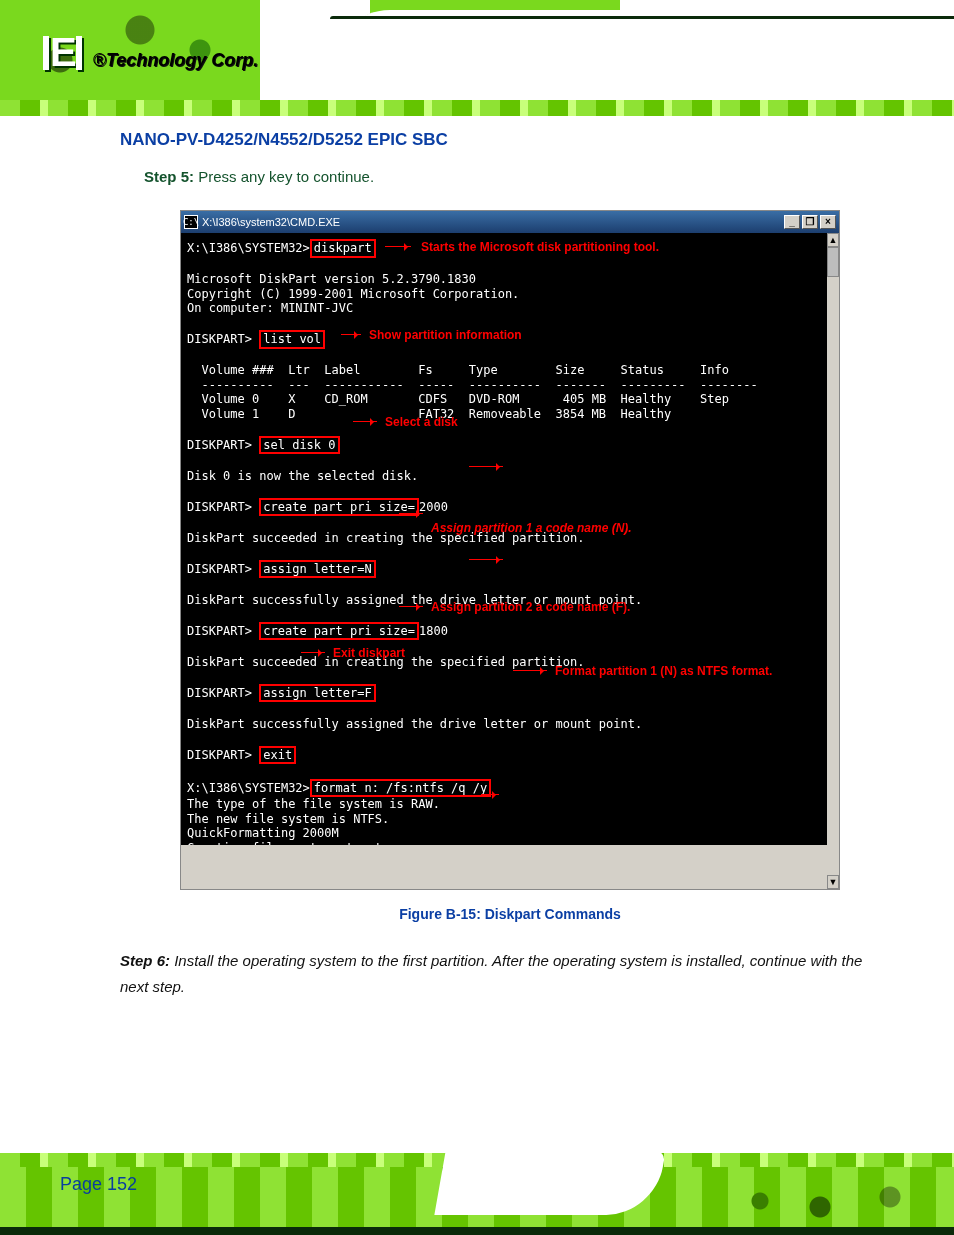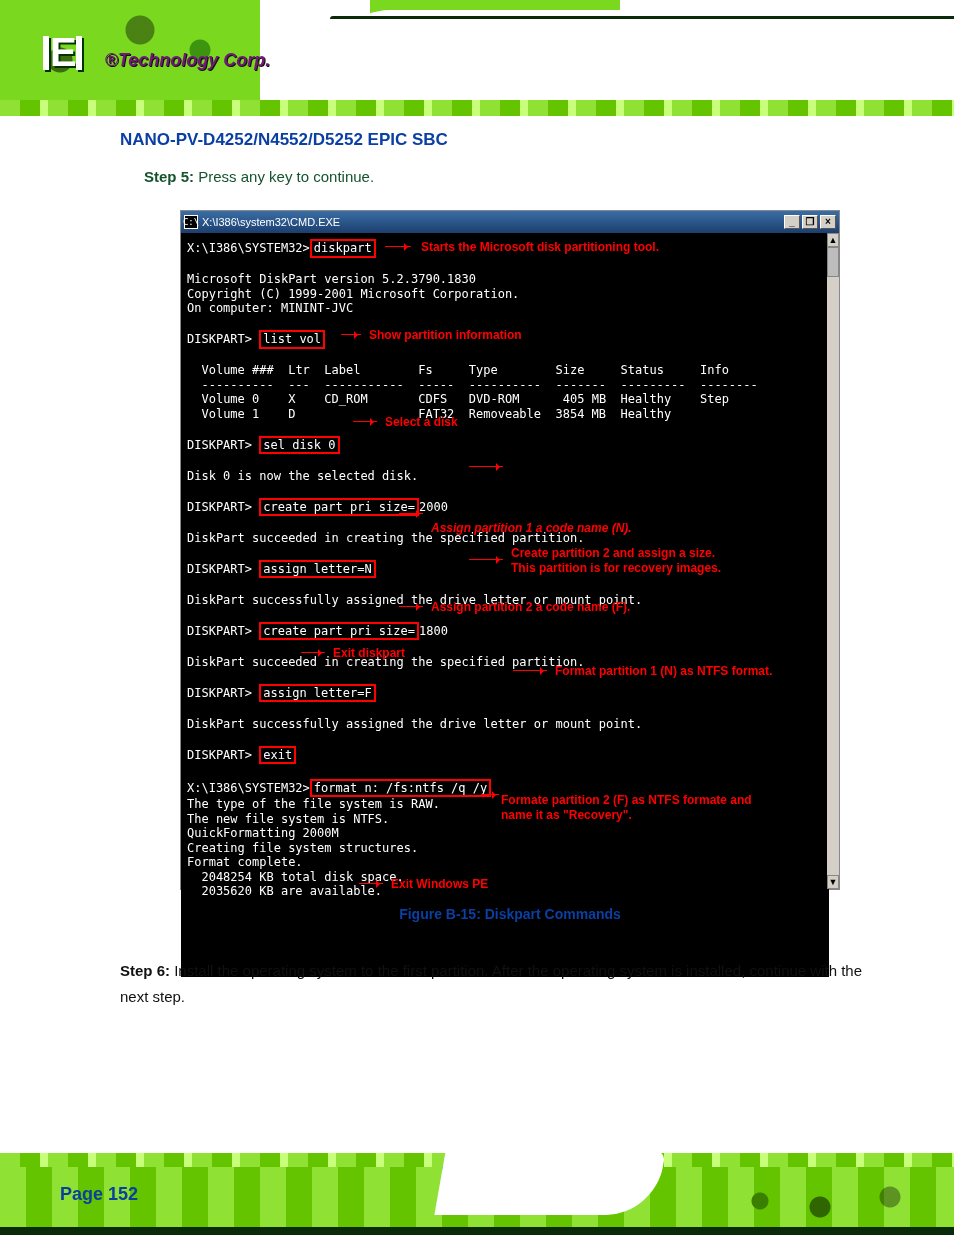--- a/index.html
+++ b/index.html
@@ -16,68 +16,68 @@
     linear-gradient(90deg, #7AD91E 0 260px, #fff 260px 370px, #7AD91E 370px 620px, #fff 620px 720px, #fff 720px),
     repeating-linear-gradient(90deg, rgba(0,90,0,0.18) 0 8px, transparent 8px 22px);
 }
 .circuit-top::after{
   content:""; position:absolute; left:350px; top:12px; width:260px; height:60px; border-radius:40px;
   background: #fff; box-shadow: 0 0 0 8px #7AD91E inset;
 }
 .brand { position: absolute; top: 30px; left: 42px; color: #fff; display: flex; align-items: baseline; z-index: 2; }
 .brand-logo { font-family: "Arial Black", Arial; font-size: 40px; font-weight: 900; letter-spacing: -2px; text-shadow: 2px 2px 0 #003300; }
 .brand-logo .bar { display: inline-block; width: 6px; height: 34px; background: #fff; margin: 0 1px; vertical-align: -4px; box-shadow: 2px 2px 0 #003300; }
-.brand-tag { margin-left: 22px; font-size: 18px; font-style: italic; font-weight: bold; color: #701a75; text-shadow: 1px 1px 0 #111; }
+.brand-tag { margin-left: 10px; font-size: 18px; font-style: italic; font-weight: bold; color: #000000; text-shadow: 1px 1px 0 #111; }
 .green-strip { position: absolute; top: 100px; left: 0; width: 954px; height: 16px;
   background: repeating-linear-gradient(90deg, #8FE234 0 20px, #64C400 20px 40px, #C8FF7A 40px 48px); }
 .white-curve-top { position: absolute; top: 10px; left: 330px; width: 640px; height: 100px; background: #fff; border-top-left-radius: 60px; border-bottom-left-radius: 0; }
 .thin-dark { position:absolute; top:16px; left:330px; width:630px; height:3px; background:#0a2a0a; border-top-left-radius:6px;}
 
 .doc-title-area { position: absolute; top: 130px; left: 120px; width: 760px; }
 .doc-title { font-weight: bold; font-size: 17px; color: #0B3FA4; }
 .step-text { position: absolute; top: 168px; left: 144px; font-size: 15px; color: #14532d; }
 .step-label { font-weight: bold; }
 
 .cmd-window { position: absolute; top: 210px; left: 180px; width: 660px; height: 680px; border: 1px solid #888; background: #D4D0C8; }
 .cmd-titlebar { height: 22px; background: linear-gradient(#3A6EA5, #1C3E6E); display: flex; align-items: center; padding: 0 3px; color: #fff; font-size: 11px; }
 .cmd-titlebar .tb-icon { width: 14px; height: 14px; background: #000; border: 1px solid #fff; margin-right: 4px; display: inline-flex; align-items: center; justify-content: center; font-size: 9px; font-family: monospace; }
 .cmd-titlebar .tb-buttons { margin-left: auto; display: flex; gap: 2px; }
 .cmd-titlebar .tb-btn { width: 16px; height: 14px; background: #D4D0C8; border: 1px solid #fff; border-right-color: #555; border-bottom-color: #555; font-size: 10px; line-height: 12px; text-align: center; color: #000; font-family: Arial; font-weight: bold; }
-.cmd-body { position: relative; background: #000; width: 648px; height: 744px; margin: 0; font-family: "Lucida Console","Courier New",monospace; font-size: 12px; color: #fff; line-height: 14.5px; padding: 6px 6px 6px 6px; overflow: hidden; }
+.cmd-body { position: relative; background: #000; width: 648px; height: 612px; margin: 0; font-family: "Lucida Console","Courier New",monospace; font-size: 12px; color: #fff; line-height: 14.5px; padding: 6px 6px 6px 6px; overflow: hidden; }
 .cmd-scroll { position: absolute; right: 0; top: 22px; bottom: 0; width: 12px; background: #D4D0C8; }
 .cmd-scroll .arrow { height: 14px; background: #D4D0C8; border: 1px solid #888; font-size: 9px; text-align: center; line-height: 12px; }
 .cmd-scroll .thumb { position: absolute; top: 14px; left: 0; right: 0; height: 30px; background: #BDBDBD; border: 1px solid #888; }
 
 .box { border: 2px solid #FF0000; padding: 0 2px; display: inline-block; }
 .ann { position: absolute; color: #FF0000; font-family: Arial; font-size: 12px; font-weight: bold; white-space: pre; }
 .arrow-r { position: absolute; height: 0; border-top: 1px solid #FF0000; }
 .arrow-r::after { content: ""; position: absolute; right: -1px; top: -4px; border: 4px solid transparent; border-left-color: #FF0000; }
 
 pre.term { white-space: pre; margin: 0; }
 
 .caption { position: absolute; top: 906px; left: 180px; width: 660px; text-align: center; font-weight: bold; font-size: 14px; color: #0B3FA4; }
 
 .post-steps { position: absolute; top: 940px; left: 120px; width: 760px; font-size: 15px; color: #111; line-height: 1.7; }
-.post-steps .step { margin-top: 18px; }
+.post-steps .step { margin-top: 8px; font-style: italic; }
 .post-steps b { font-weight: bold; }
 
 .footer { position: absolute; bottom: 0; left: 0; width: 954px; height: 115px; }
 .footer-green { position: absolute; bottom: 0; left: 0; width: 954px; height: 68px;
   background:
     radial-gradient(circle at 760px 34px, #3a7f00 8px, transparent 9px),
     radial-gradient(circle at 820px 40px, #2f6600 10px, transparent 11px),
     radial-gradient(circle at 890px 30px, rgba(0,0,0,0.35) 10px, transparent 11px),
     repeating-linear-gradient(90deg, #8FE234 0 26px, #65C400 26px 52px),
     linear-gradient(#77D21A, #77D21A);
 }
 .footer-strip { position: absolute; bottom: 68px; left: 0; width: 954px; height: 14px;
   background: repeating-linear-gradient(90deg, #8FE234 0 20px, #64C400 20px 40px, #C8FF7A 40px 48px); }
 .footer-curve { position: absolute; bottom: 55px; left: 0; width: 620px; height: 100px; background: #fff; border-bottom-right-radius: 60px; }
 .footer-curve-inner { position: absolute; bottom: 20px; left: 440px; width: 220px; height: 64px; background: #fff; border-bottom-right-radius: 48px; border-top-right-radius: 10px; transform: skewX(-10deg); }
-.page-num { position: absolute; bottom: 30px; left: 60px; font-size: 18px; font-weight: bold; color: #093F9E; }
+.page-num { position: absolute; bottom: 40px; left: 60px; font-size: 18px; font-weight: normal; color: #093F9E; }
 .footer-dark{position:absolute; bottom:0; left:0; width:954px; height:8px; background:#0a2a0a;}
 </style>
 </head>
 <body>
 
 <div class="header-band">
   <div class="circuit-top"></div>
   <div class="white-curve-top"></div>
   <div class="thin-dark"></div>
   <div class="green-strip"></div>
@@ -170,35 +170,31 @@
 
     <div class="arrow-r" style="top:188px; left:172px; width:24px;"></div>
     <div class="ann" style="top:182px; left:204px;">Select a disk</div>
 
     <div class="arrow-r" style="top:233px; left:288px; width:34px;"></div>
 
     <div class="arrow-r" style="top:280px; left:218px; width:24px;"></div>
     <div class="ann" style="top:288px; left:250px;font-style:italic;">Assign partition 1 a code name (N).</div>
 
     <div class="arrow-r" style="top:326px; left:288px; width:34px;"></div>
-    <div class="ann" style="top:313px; left:330px;">Create partition 2 and assign a size.
-This partition is for recovery images.</div>
 
     <div class="arrow-r" style="top:373px; left:218px; width:24px;"></div>
     <div class="ann" style="top:367px; left:250px;">Assign partition 2 a code name (F).</div>
 
     <div class="arrow-r" style="top:419px; left:120px; width:24px;"></div>
     <div class="ann" style="top:413px; left:152px;">Exit diskpart</div>
 
     <div class="arrow-r" style="top:437px; left:332px; width:34px;"></div>
     <div class="ann" style="top:431px; left:374px;">Format partition 1 (N) as NTFS format.</div>
 
     <div class="arrow-r" style="top:561px; left:300px; width:18px;"></div>
-    <div class="ann" style="top:560px; left:320px;">Formate partition 2 (F) as NTFS formate and
-name it as "Recovery".</div>
 
     <div class="arrow-r" style="top:650px; left:178px; width:24px;"></div>
     <div class="ann" style="top:644px; left:210px;">Exit Windows PE</div>
   </div>
   <div class="cmd-scroll">
     <div class="arrow">▲</div>
     <div class="thumb"></div>
     <div class="arrow" style="position:absolute;bottom:0;left:0;right:0;">▼</div>
   </div>
 </div>

